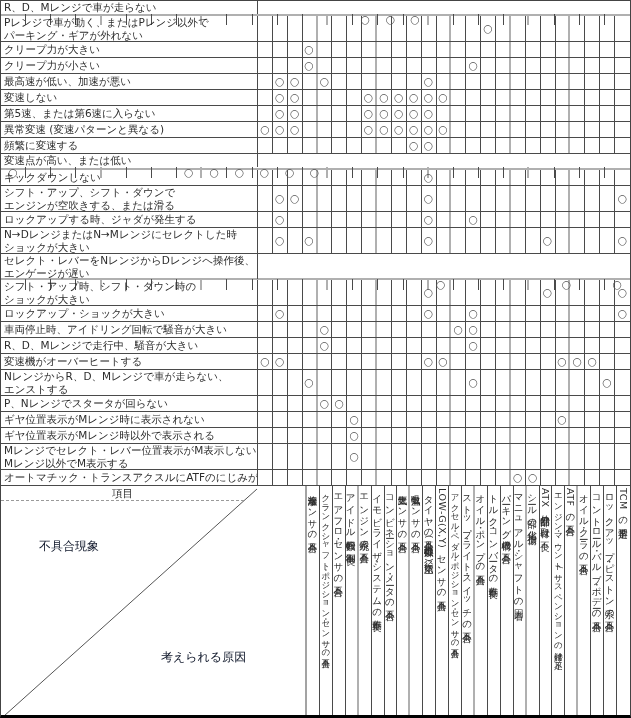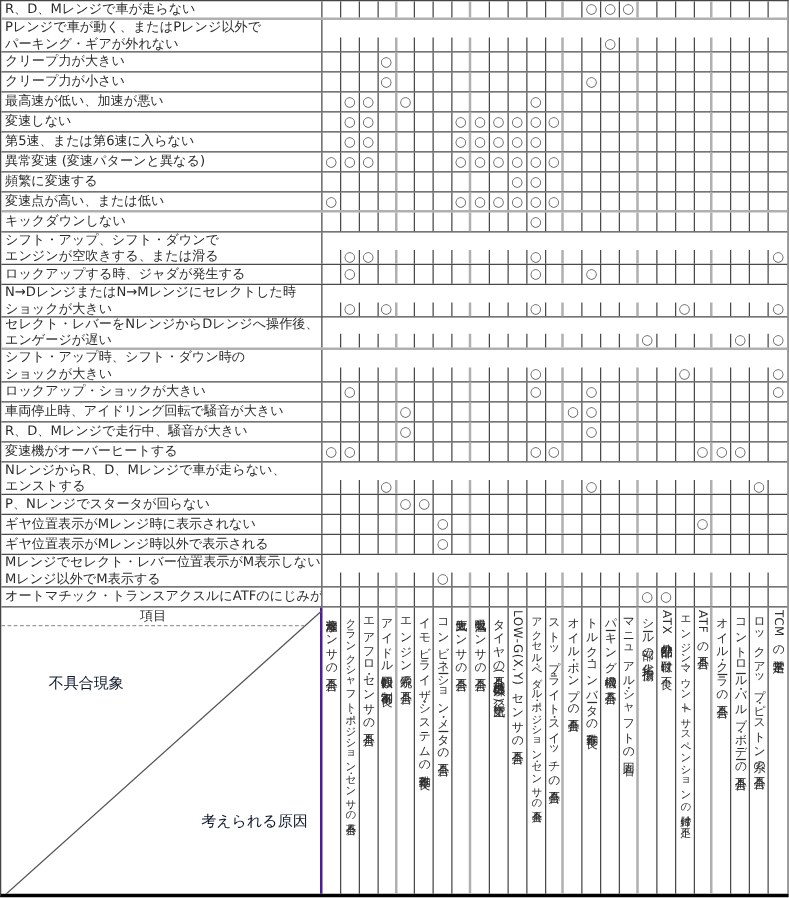--- a/index.html
+++ b/index.html
@@ -5,39 +5,39 @@
   html,body{margin:0;padding:0;background:#fff;}
   *{box-sizing:border-box;}
   body{font-family:"DejaVu Sans",sans-serif;color:#222;}
   #sheet{
     width:631px;height:718px;
     border:1px solid #444;border-bottom:3px solid #000;
     overflow:hidden;background:#fff;
   }
   
   .mrow{display:flex;width:100%;border-bottom:1px solid #4a4a4a;}
-  .mrow.grp{border-bottom:2px solid #b0b0b0;}
+  .mrow.grp{border-bottom:2px solid #b0b0b0;flex-direction:column;}
   .mrow.sgl{height:16px;}
-  .mrow.dbl{height:26px;align-items:flex-end;}
+  .mrow.dbl{height:26px;}
   .mrow.first{height:15px;}
   .mlabel{
     width:257px;flex:none;border-right:1px solid #4a4a4a;
     font-size:10.5px;line-height:12.5px;padding:0 2px 0 3px;
     display:flex;flex-direction:column;justify-content:center;
     white-space:nowrap;overflow:hidden;color:#2b2b2b;
   }
   .mcells{flex:1;display:grid;grid-template-columns:repeat(25,1fr);}
   .mcell{border-right:1px solid #4a4a4a;display:flex;align-items:center;justify-content:center;overflow:hidden;}
   .mcell:last-child{border-right:none;}
   .mcell.gcol{border-right:2px solid #b0b0b0;}
   .mark{font-size:11px;line-height:1;color:#555;transform:translateY(-0.5px);}
   
   #hdr{display:flex;width:100%;height:233px;border-bottom:none;}
   #corner{
-    width:257px;flex:none;position:relative;border-right:2px solid #4c1d95;
+    width:306px;flex:none;position:relative;border-right:2px solid #a3a3a3;
   }
   #corner svg{position:absolute;left:0;top:0;}
   #item-row{
     position:absolute;left:0;top:0;width:243px;height:15px;
     border-bottom:1px dashed #9a9a9a;
     font-size:10.5px;line-height:14px;text-align:center;color:#2b2b2b;
   }
   .axis-label{position:absolute;font-size:12px;color:#0f172a;white-space:nowrap;}
   #row-axis{left:38px;top:52px;}
   #col-axis{left:160px;top:163px;}

